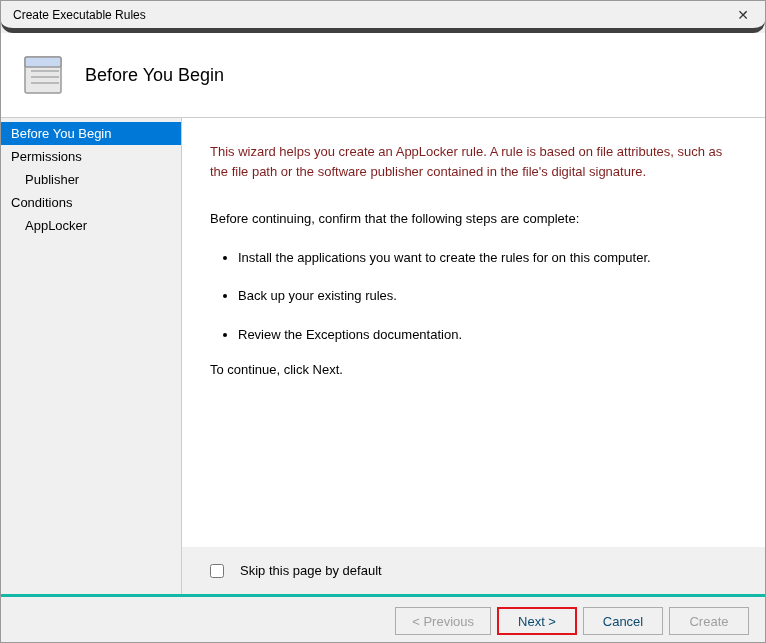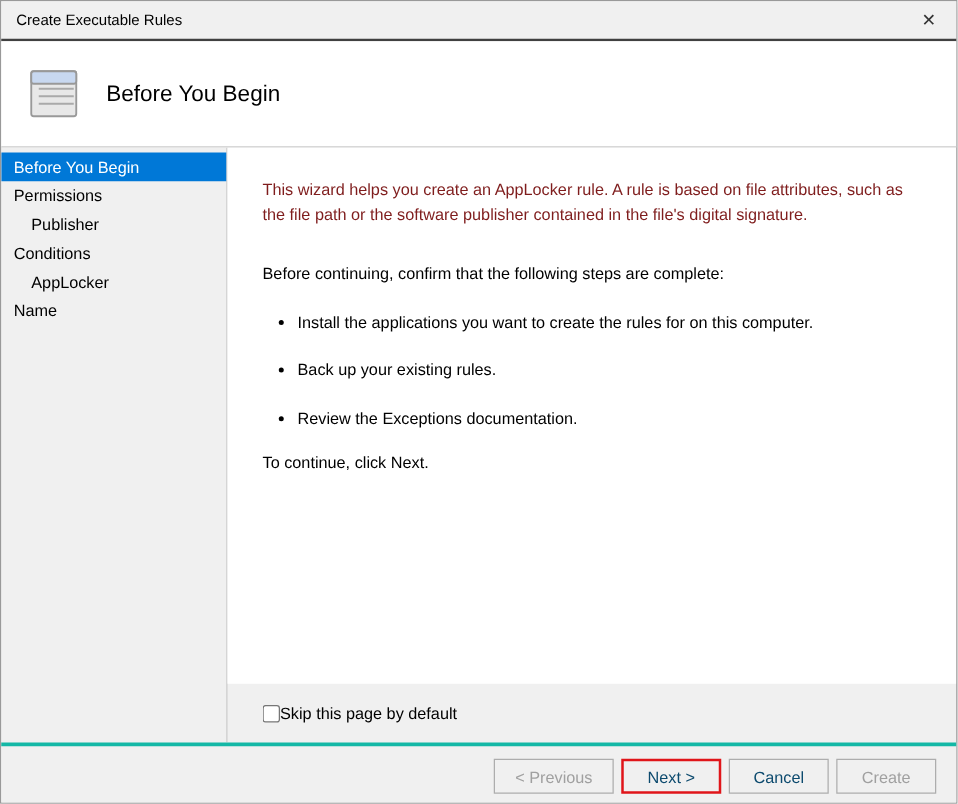--- a/index.html
+++ b/index.html
@@ -20,22 +20,23 @@
       box-shadow: 2px 2px 8px rgba(0,0,0,0.3);
       display: flex;
       flex-direction: column;
     }
     .title-bar {
       background: #f0f0f0;
       padding: 8px 12px;
       display: flex;
       align-items: center;
       justify-content: space-between;
-      border-bottom: 2px solid #404040;
+      border-bottom: 5px solid #404040;
       height: 32px;
+      border-radius: 12px;
     }
     .title-bar-text {
       font-size: 12px;
       color: #000;
     }
     .title-bar-close {
       width: 20px;
       height: 20px;
       display: flex;
       align-items: center;
@@ -159,21 +160,21 @@
     }
     .relative-wrapper {
       position: relative;
       flex: 1;
       display: flex;
       flex-direction: column;
     }
     .checkbox-row {
       display: flex;
       align-items: center;
-      gap: 0;
+      gap: 16px;
       padding: 16px 28px;
     }
     .checkbox-row input[type="checkbox"] {
       width: 14px;
       height: 14px;
       margin: 0;
     }
   </style>
 </head>
 <body>
@@ -199,21 +200,20 @@
   </div>
 
   <div class="content-area">
 
     <div class="sidebar">
       <div class="sidebar-item active">Before You Begin</div>
       <div class="sidebar-item">Permissions</div>
       <div class="sidebar-item sub">Publisher</div>
       <div class="sidebar-item">Conditions</div>
       <div class="sidebar-item sub">AppLocker</div>
-      <div class="sidebar-item">Name</div>
     </div>
 
     <div class="relative-wrapper">
       <div class="main-content">
         <p class="intro-text">This wizard helps you create an AppLocker rule. A rule is based on file attributes, such as the file path or the software publisher contained in the file's digital signature.</p>
         <p class="steps-header">Before continuing, confirm that the following steps are complete:</p>
         <ul class="steps-list">
           <li>Install the applications you want to create the rules for on this computer.</li>
           <li>Back up your existing rules.</li>
           <li>Review the Exceptions documentation.</li>

